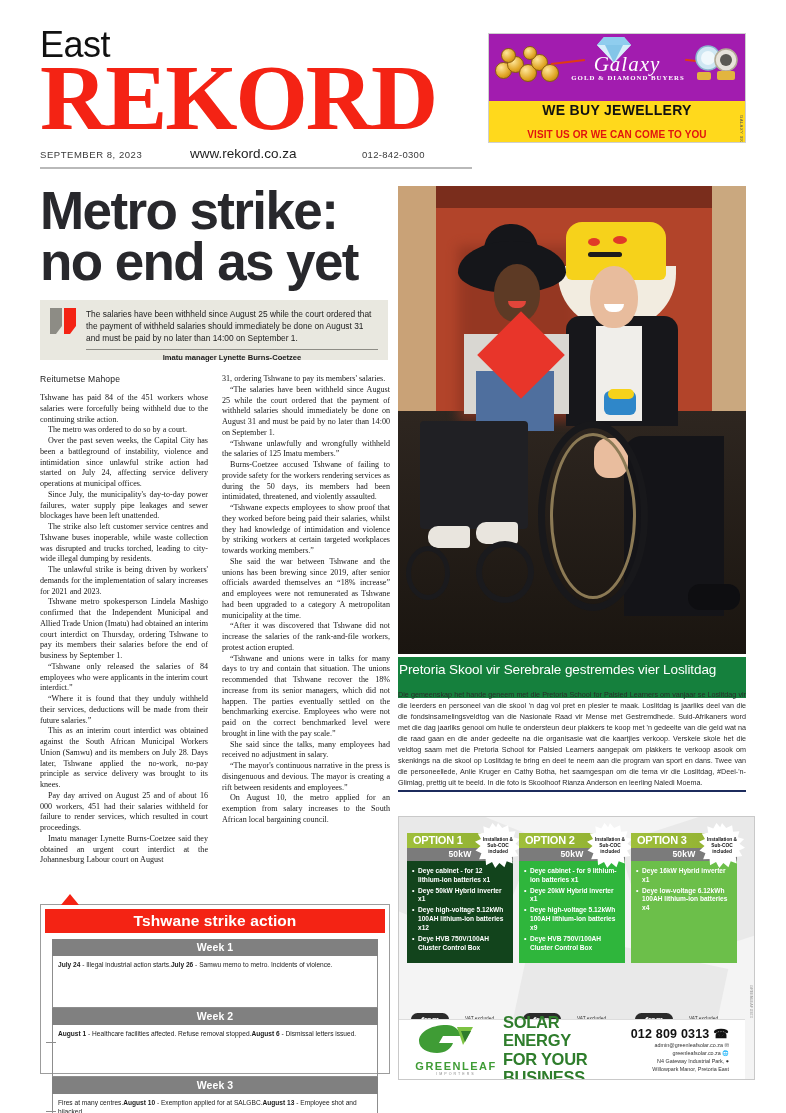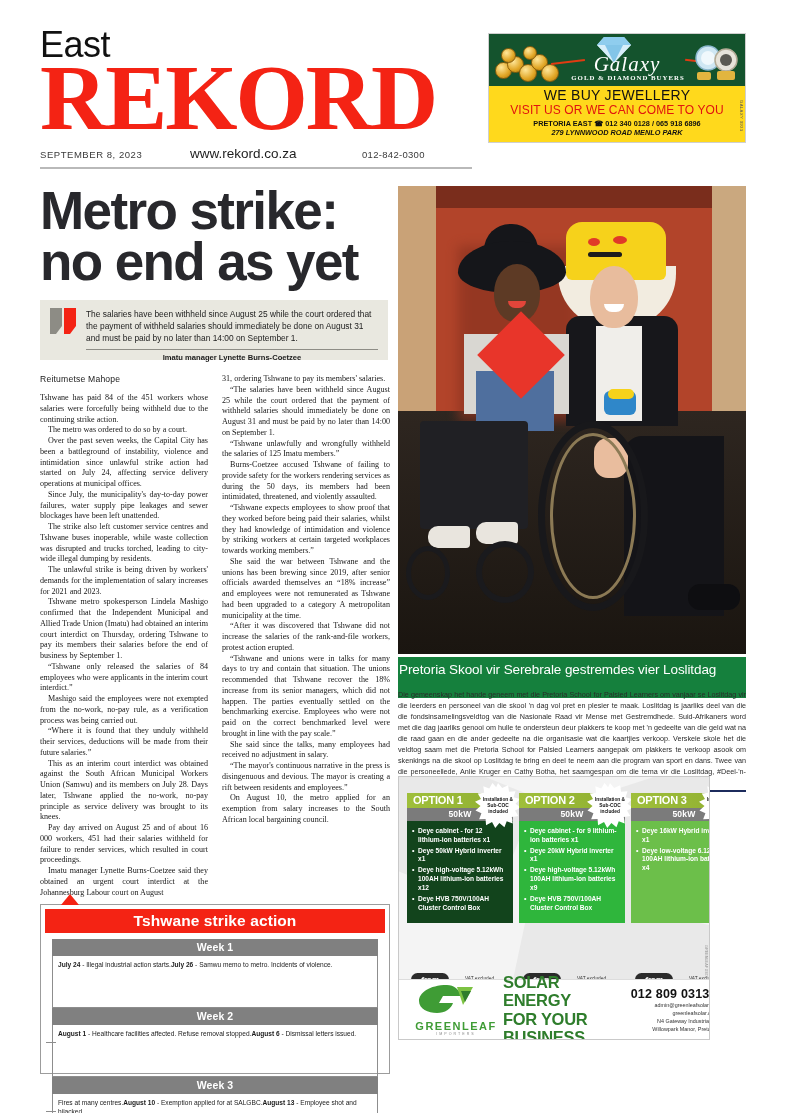--- a/index.html
+++ b/index.html
@@ -30,21 +30,21 @@
   }
   .mh-date { font-size:9.5px; letter-spacing:.55px; color:#3a3a3a; flex:0 0 150px; }
   .mh-url  { font-size:13.5px; color:#1d1d1d; flex:1; text-align:left; }
   .mh-tel  { font-size:9.5px; color:#3a3a3a; letter-spacing:.3px; text-align:left; flex:0 0 110px;}
 
   
   .galaxy-ad {
     position:absolute; left:488px; top:33px; width:258px; height:110px;
     border:1px solid #cfcfcf; overflow:hidden; background:#fff;
   }
-  .gx-top { position:relative; height:52px; background:#14532d; overflow:hidden;padding-left:32px; }
+  .gx-top { position:relative; height:67px; background:#a21caf; overflow:hidden;padding-left:32px; }
   .gx-coins { position:absolute; left:6px; top:10px; width:70px; height:36px; }
   .gx-coin { position:absolute; border-radius:50%; background:
       radial-gradient(circle at 35% 30%, #ffe79a, #e0a524 60%, #a87410);
       border:.5px solid #8a5e0c; }
   .gx-diamond {
     position:absolute; left:108px; top:3px; width:34px; height:26px;
   }
   .gx-brand {
     position:absolute; left:78px; top:20px; width:120px; text-align:center;
     font-family:"Liberation Serif", serif; font-size:21px; color:#fff;
@@ -53,22 +53,22 @@
   .gx-sub {
     position:absolute; left:78px; top:40px; width:122px; text-align:center;
     font-family:"Liberation Serif", serif; font-size:6.8px; color:#fff;
     font-weight:700; letter-spacing:1px;
   }
   .gx-ray { position:absolute; top:27px; height:2px; background:#e03b12; }
   .gx-watch {
     position:absolute; right:6px; top:7px; width:46px; height:40px;
   }
   .gx-bottom { position:relative; height:57px; background:#ffd91c; padding-top:2px; }
-  .gx-l1 { text-align:center; font-size:14px; font-weight:400; color:#111; letter-spacing:.3px; line-height:1.05;}
-  .gx-l2 { text-align:center; font-size:12px; font-weight:400; color:#e1130f; letter-spacing:.1px; margin-top:0px;}
+  .gx-l1 { text-align:center; font-size:14px; font-weight:700; color:#111; letter-spacing:.3px; line-height:1.05;}
+  .gx-l2 { text-align:center; font-size:10px; font-weight:700; color:#e1130f; letter-spacing:.1px; margin-top:11px;}
   .gx-l3 { text-align:center; font-size:7.3px; font-weight:700; color:#111; margin-top:2px; line-height:1.3;}
   .gx-l4 { text-align:center; font-size:7.3px; font-weight:700; color:#111; line-height:1.3;font-style:italic;}
   .gx-l5 { text-align:center; font-size:7.3px; font-weight:700; color:#111; margin-top:8px; line-height:1.3;}
   .gx-vert {
     position:absolute; right:1px; top:14px;
     font-size:4.2px; color:#555; writing-mode:vertical-rl; letter-spacing:.4px;
   }
 
   
   .headline {
@@ -237,21 +237,21 @@
     letter-spacing:-.1px; overflow:hidden; white-space:nowrap;
   }
   .captext {
     position:absolute; left:398px; top:690px; width:348px; height:96px;
     font-size:7.2px; line-height:1.52; color:#2a2a2a; text-align:justify;
   }
   .cap-rule { position:absolute; left:398px; top:790px; width:348px; border-top:2px solid #1c2b5c;}
 
   
   .solarad {
-    position:absolute; left:398px; top:776px; width:312px; height:264px;
+    position:absolute; left:398px; top:816px; width:357px; height:264px;
     border:1px solid #c9c9c9; background:#f4f4f4; overflow:hidden;
   }
   .sa-poly { position:absolute; background:#e9e9e9; }
   .sa-options { position:absolute; left:8px; top:16px; width:332px; height:176px; display:flex; gap:6px;}
   .sa-opt { position:relative; width:106px; }
   .sa-head {
     height:15px; color:#fff; font-size:11px; font-weight:700; padding-left:6px;
     line-height:15px; letter-spacing:-.2px;
   }
   .sa-opt1 .sa-head { background:linear-gradient(90deg,#9fbf3b,#8fae30); }
@@ -396,21 +396,20 @@
       <div class="byline">Reitumetse Mahope</div>
       <div class="body" id="col1-body">
           <p class="first">Tshwane has paid 84 of the 451 workers whose salaries were forcefully being withheld due to the continuing strike action.</p>
           <p>The metro was ordered to do so by a court.</p>
           <p>Over the past seven weeks, the Capital City has been a battleground of instability, violence and intimidation since unlawful strike action had started on July 24, affecting service delivery operations at municipal offices.</p>
           <p>Since July, the municipality's day-to-day power failures, water supply pipe leakages and sewer blockages have been left unattended.</p>
           <p>The strike also left customer service centres and Tshwane buses inoperable, while waste collection was disrupted and trucks torched, leading to city-wide illegal dumping by residents.</p>
           <p>The unlawful strike is being driven by workers' demands for the implementation of salary increases for 2021 and 2023.</p>
           <p>Tshwane metro spokesperson Lindela Mashigo confirmed that the Independent Municipal and Allied Trade Union (Imatu) had obtained an interim court interdict on Thursday, ordering Tshwane to pay its members their salaries before the end of business by September 1.</p>
           <p>“Tshwane only released the salaries of 84 employees who were applicants in the interim court interdict.”</p>
-          <p>Mashigo said the employees were not exempted from the no-work, no-pay rule, as a verification process was being carried out.</p>
           <p>“Where it is found that they unduly withheld their services, deductions will be made from their future salaries.”</p>
           <p>This as an interim court interdict was obtained against the South African Municipal Workers Union (Samwu) and its members on July 28. Days later, Tshwane applied the no-work, no-pay principle as service delivery was brought to its knees.</p>
           <p>Pay day arrived on August 25 and of about 16 000 workers, 451 had their salaries withheld for failure to render services, which resulted in court proceedings.</p>
           <p>Imatu manager Lynette Burns-Coetzee said they obtained an urgent court interdict at the Johannesburg Labour court on August</p>
         </div>
     </div>
     <div class="col col2">
       <div class="body" id="col2-body">
           <p class="first">31, ordering Tshwane to pay its members' salaries.</p>
           <p>“The salaries have been withheld since August 25 while the court ordered that the payment of withheld salaries should immediately be done on August 31 and must be paid by no later than 14:00 on September 1.</p>

